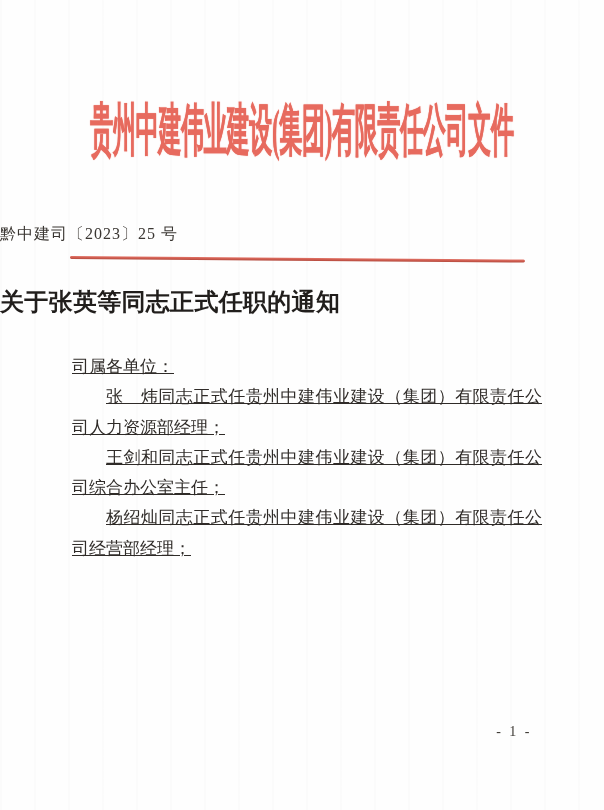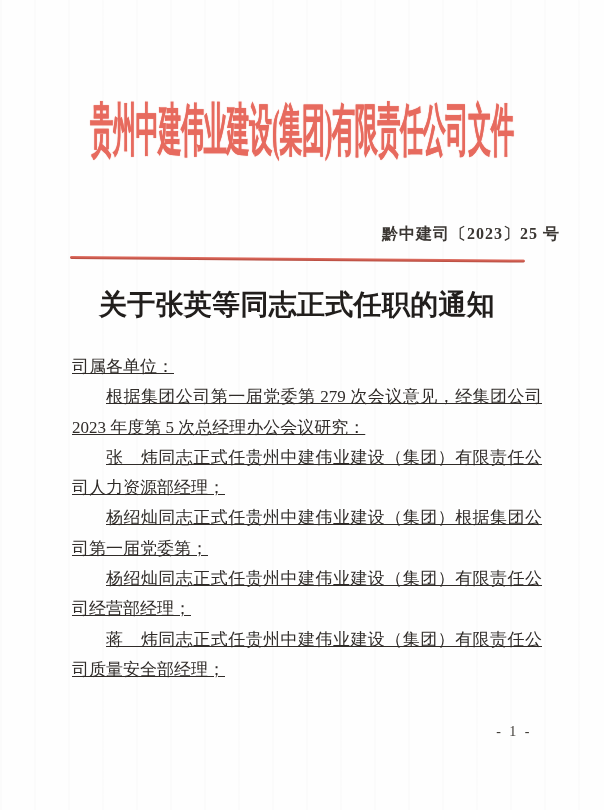--- a/index.html
+++ b/index.html
@@ -43,25 +43,24 @@
     transform-origin: center center;
     text-shadow: 0 0 0.6px var(--header-red, #e76a5e);
   }
 
   
   .doc-number {
     position: absolute;
     top: 224px;
     left: 0;
     right: 44px;
-    text-align: right;
+    text-align: left;
     font-size: 16px;
     letter-spacing: 1px;
     color: #3a3632;
-    font-weight: bold;
   }
 
   
   .red-rule {
     position: absolute;
     top: 256px;
     left: 70px;
     width: 455px;
     height: 2.6px;
     background: linear-gradient(180deg, #e2766a 0%, var(--rule-red, #cd5a4d) 55%, #b44c40 100%);
@@ -69,22 +68,22 @@
     transform-origin: left center;
     border-radius: 2px;
   }
 
   
   .doc-title {
     position: absolute;
     top: 286px;
     left: 0;
     right: 10px;
-    text-align: center;
-    font-size: 28px;
+    text-align: left;
+    font-size: 24px;
     font-weight: bold;
     letter-spacing: 0.3px;
     color: #211e1c;
   }
 
   
   .body-text {
     position: absolute;
     top: 352px;
     left: 72px;
@@ -125,23 +124,21 @@
 
   <div class="doc-number">黔中建司〔2023〕25 号</div>
 
   <div class="red-rule"></div>
 
   <div class="doc-title">关于张英等同志正式任职的通知</div>
 
   <div class="body-text">
     <p class="salutation">司属各单位：</p>
     <div>
-        <p class="para">根据集团公司第一届党委第 279 次会议意见，经集团公司2023 年度第 5 次总经理办公会议研究：</p>
         <p class="para">张　炜同志正式任贵州中建伟业建设（集团）有限责任公司人力资源部经理；</p>
-        <p class="para">杨绍灿同志正式任贵州中建伟业建设（集团）根据集团公司第一届党委第；</p>
+        <p class="para">王剑和同志正式任贵州中建伟业建设（集团）有限责任公司综合办公室主任；</p>
         <p class="para">杨绍灿同志正式任贵州中建伟业建设（集团）有限责任公司经营部经理；</p>
-        <p class="para">蒋　炜同志正式任贵州中建伟业建设（集团）有限责任公司质量安全部经理；</p>
       </div>
   </div>
 
   <div class="page-number">- 1 -</div>
 
 </div>
 
 </body></html>

